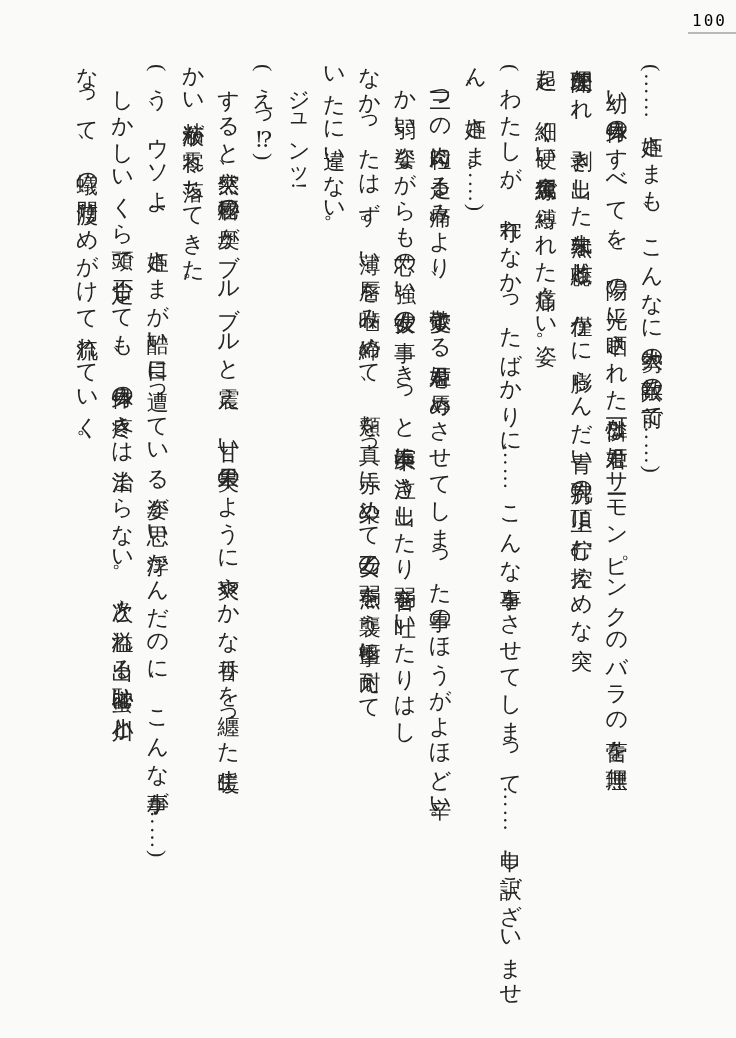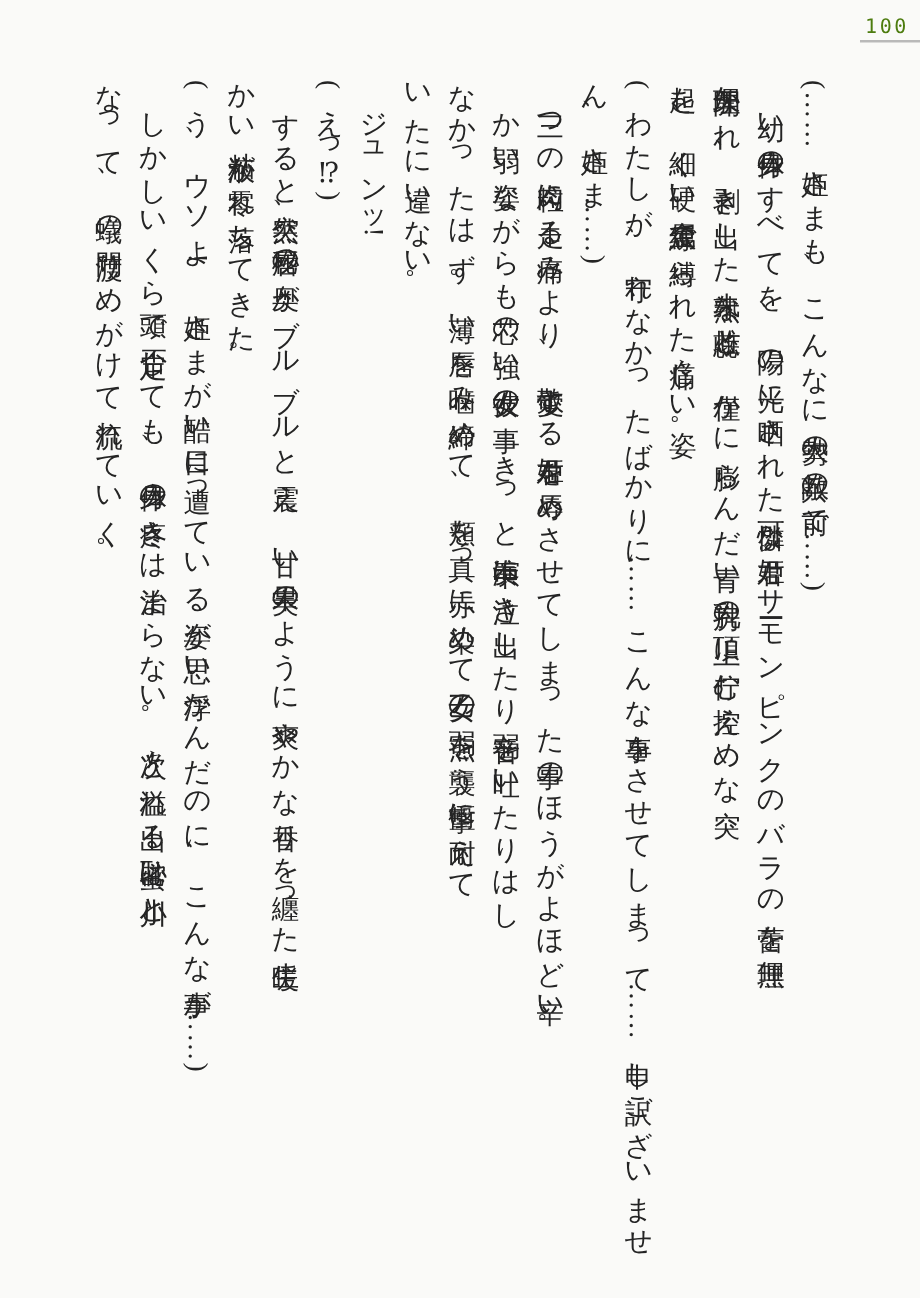--- a/index.html
+++ b/index.html
@@ -17,21 +17,21 @@
     background: #fafaf8;
   }
   
   .folio {
     position: absolute;
     top: 11px;
     right: 9px;
     font-family: "DejaVu Sans Mono", "Liberation Mono", monospace;
     font-size: 16px;
     letter-spacing: 2px;
-    color: #4d7c0f;
+    color: #000000;
     line-height: 1.2;
   }
   .folio-rule {
     position: absolute;
     top: 32px;
     right: 0;
     width: 48px;
     height: 2px;
     background: #b9b9b9;
   }

